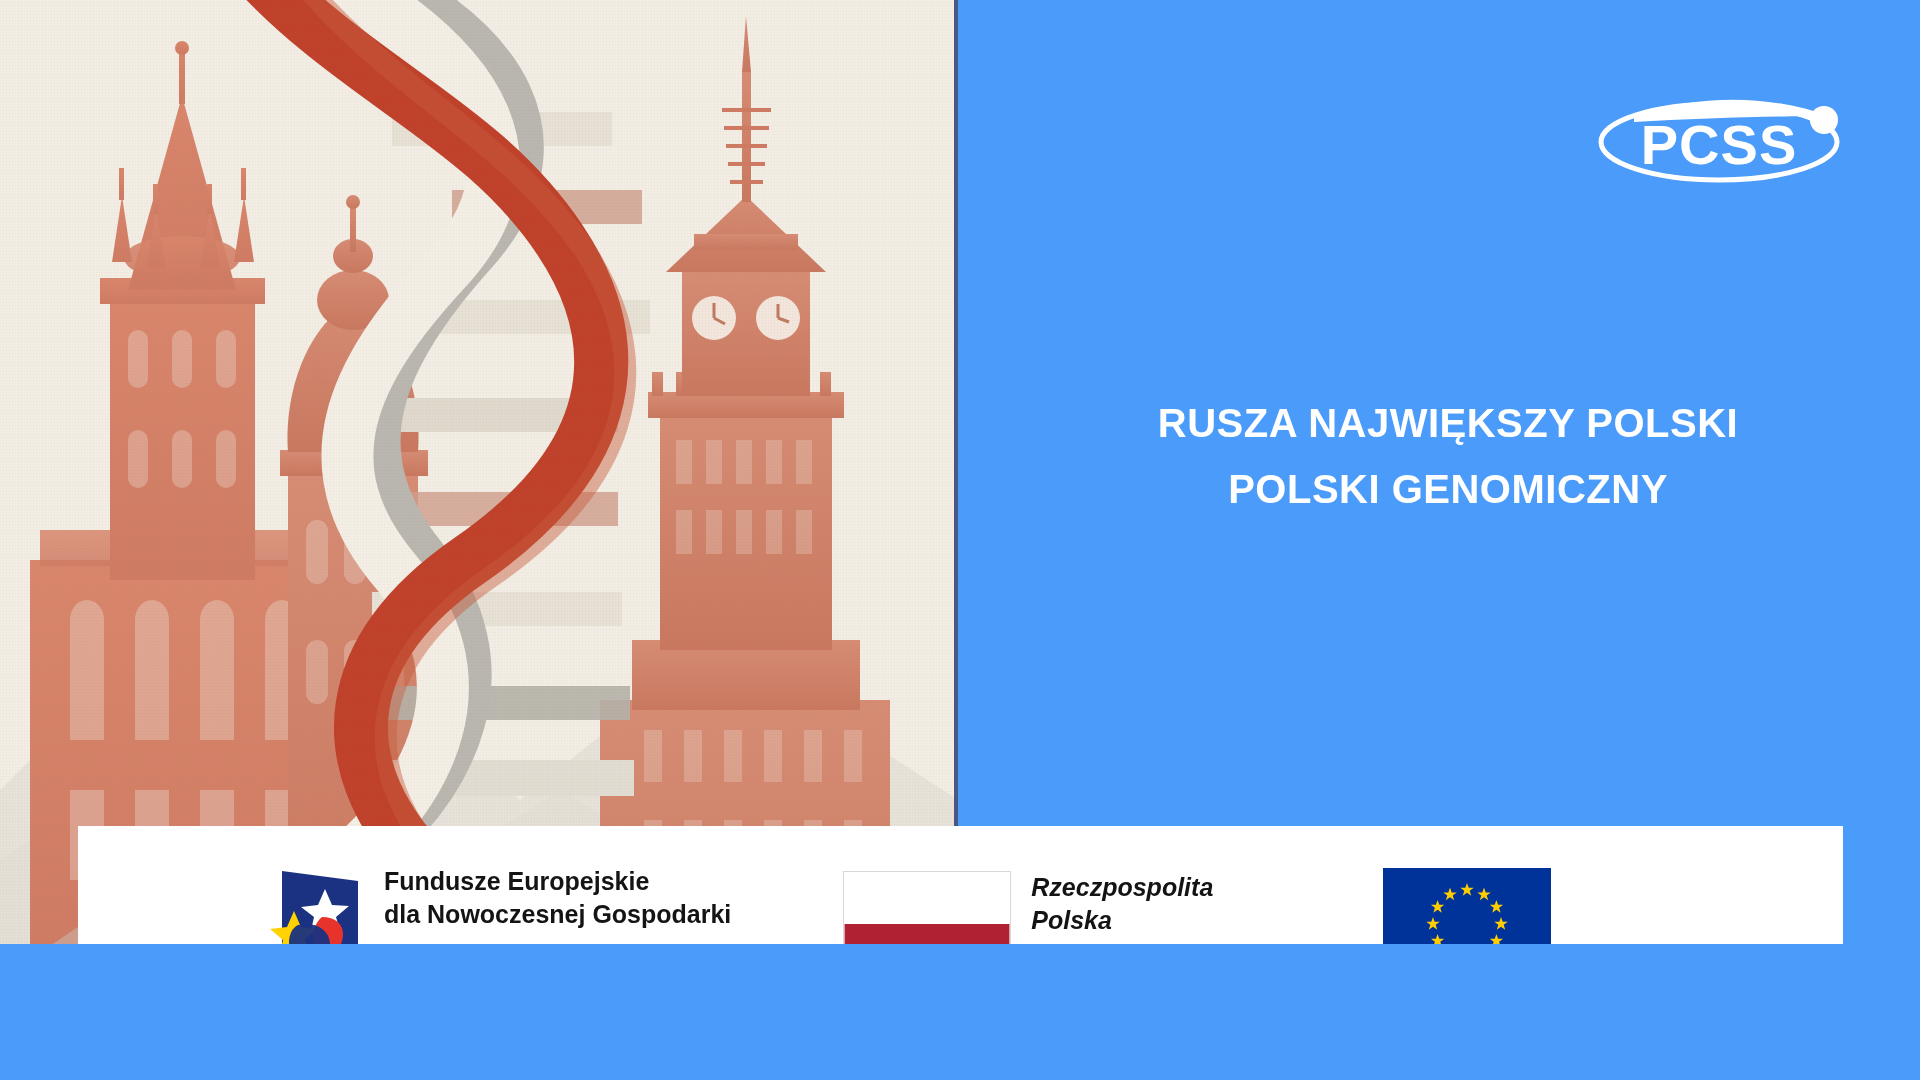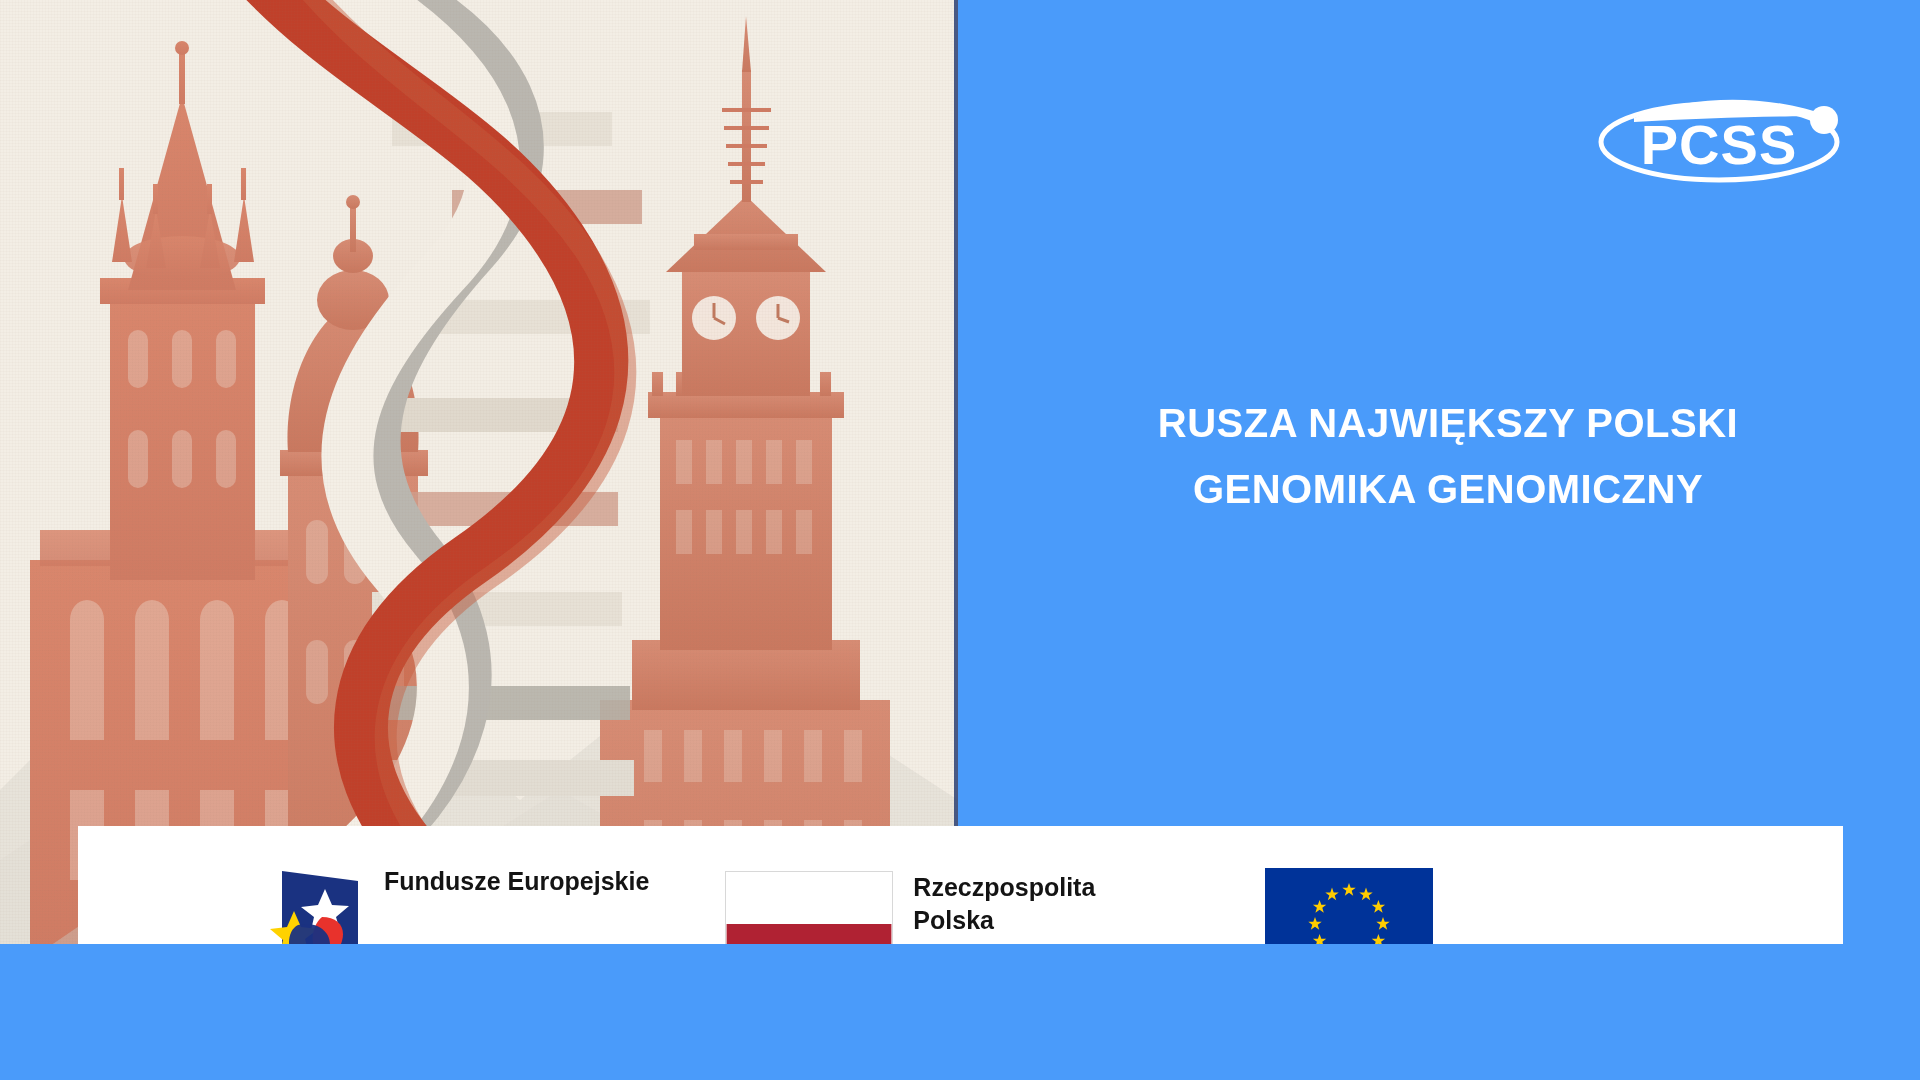--- a/index.html
+++ b/index.html
@@ -94,21 +94,21 @@
     color: #141414;
     font-size: 25px;
     font-weight: 700;
     line-height: 33px;
     white-space: nowrap;
   }
   .logo-text.right-align { text-align: right; }
   .lt-line { display: block; }
 
   #g-fe       { margin-left: 130px; }
-  #g-rp       { margin-left: 76px; }
+  #g-rp       { margin-left: 112px; font-style: italic; }
   #g-ue       { margin-left: 150px; }
 
   .fe-mark  { width: 96px; height: 118px; flex: 0 0 96px; }
   .pl-flag  { width: 168px; height: 106px; flex: 0 0 168px; border: 1px solid #d8d8d8; box-sizing: border-box; }
   .eu-flag  { width: 168px; height: 112px; flex: 0 0 168px; }
 </style>
 </head>
 <body>
 
 <div id="stage">
@@ -321,35 +321,36 @@
       <path d="M42 26 C 110 -2, 190 6, 236 24 C 196 24, 110 26, 42 30 Z" fill="#ffffff"></path>
 
       <circle cx="232" cy="28" r="14" fill="#ffffff"></circle>
 
       <text x="127" y="72" text-anchor="middle" font-family="Liberation Sans, sans-serif" font-size="56" font-weight="700" fill="#ffffff" letter-spacing="1">PCSS</text>
     </svg>
   </div>
 
   <div id="headline">
     <span class="hl-line">RUSZA NAJWIĘKSZY POLSKI</span>
-    <span class="hl-line">GENOMIKA GENOMICZNY</span>
+    <span class="hl-line">POLSKI GENOMICZNY</span>
   </div>
 
   <div id="logo-bar">
 
     <div class="logo-group" id="g-fe">
       <svg class="fe-mark" viewBox="0 0 96 118">
         <path d="M14 6 L90 16 L90 112 L14 102 Z" fill="#1a3281"></path>
         <path d="M57 24 L64 40 L81 41 L68 52 L73 69 L57 59 L42 70 L46 52 L33 42 L50 40 Z" fill="#ffffff"></path>
         <path d="M26 46 L33 62 L50 64 L37 74 L42 92 L26 81 L11 93 L15 75 L2 64 L19 62 Z" fill="#ffd200"></path>
         <path d="M54 52 C 70 52, 78 62, 74 76 C 70 90, 56 94, 48 86 C 42 78, 44 60, 54 52 Z" fill="#e8322c"></path>
         <path d="M30 60 C 46 56, 62 64, 62 80 C 62 96, 44 104, 30 96 C 18 88, 18 66, 30 60 Z" fill="#1a3281" opacity="0.95"></path>
       </svg>
       <div class="logo-text">
         <span class="lt-line">Fundusze Europejskie</span>
+        <span class="lt-line">dla Nowoczesnej Gospodarki</span>
       </div>
     </div>
 
     <div class="logo-group" id="g-rp">
       <svg class="pl-flag" viewBox="0 0 168 106">
         <rect x="0" y="0" width="168" height="53" fill="#ffffff"></rect>
         <rect x="0" y="53" width="168" height="53" fill="#b02233"></rect>
       </svg>
       <div class="logo-text">
         <span class="lt-line">Rzeczpospolita</span>

